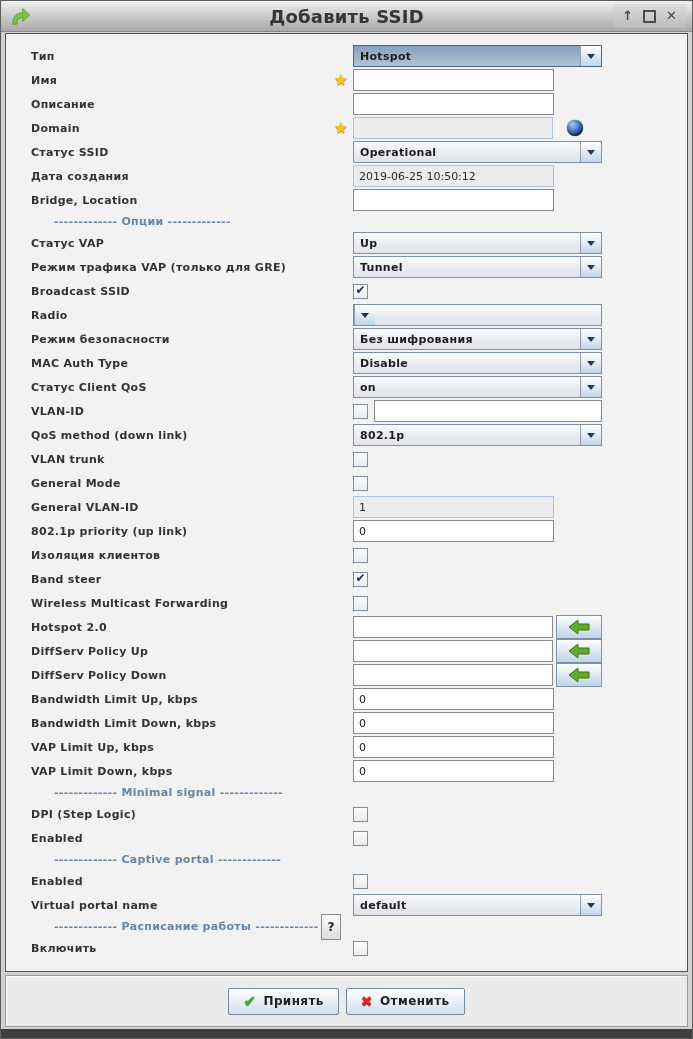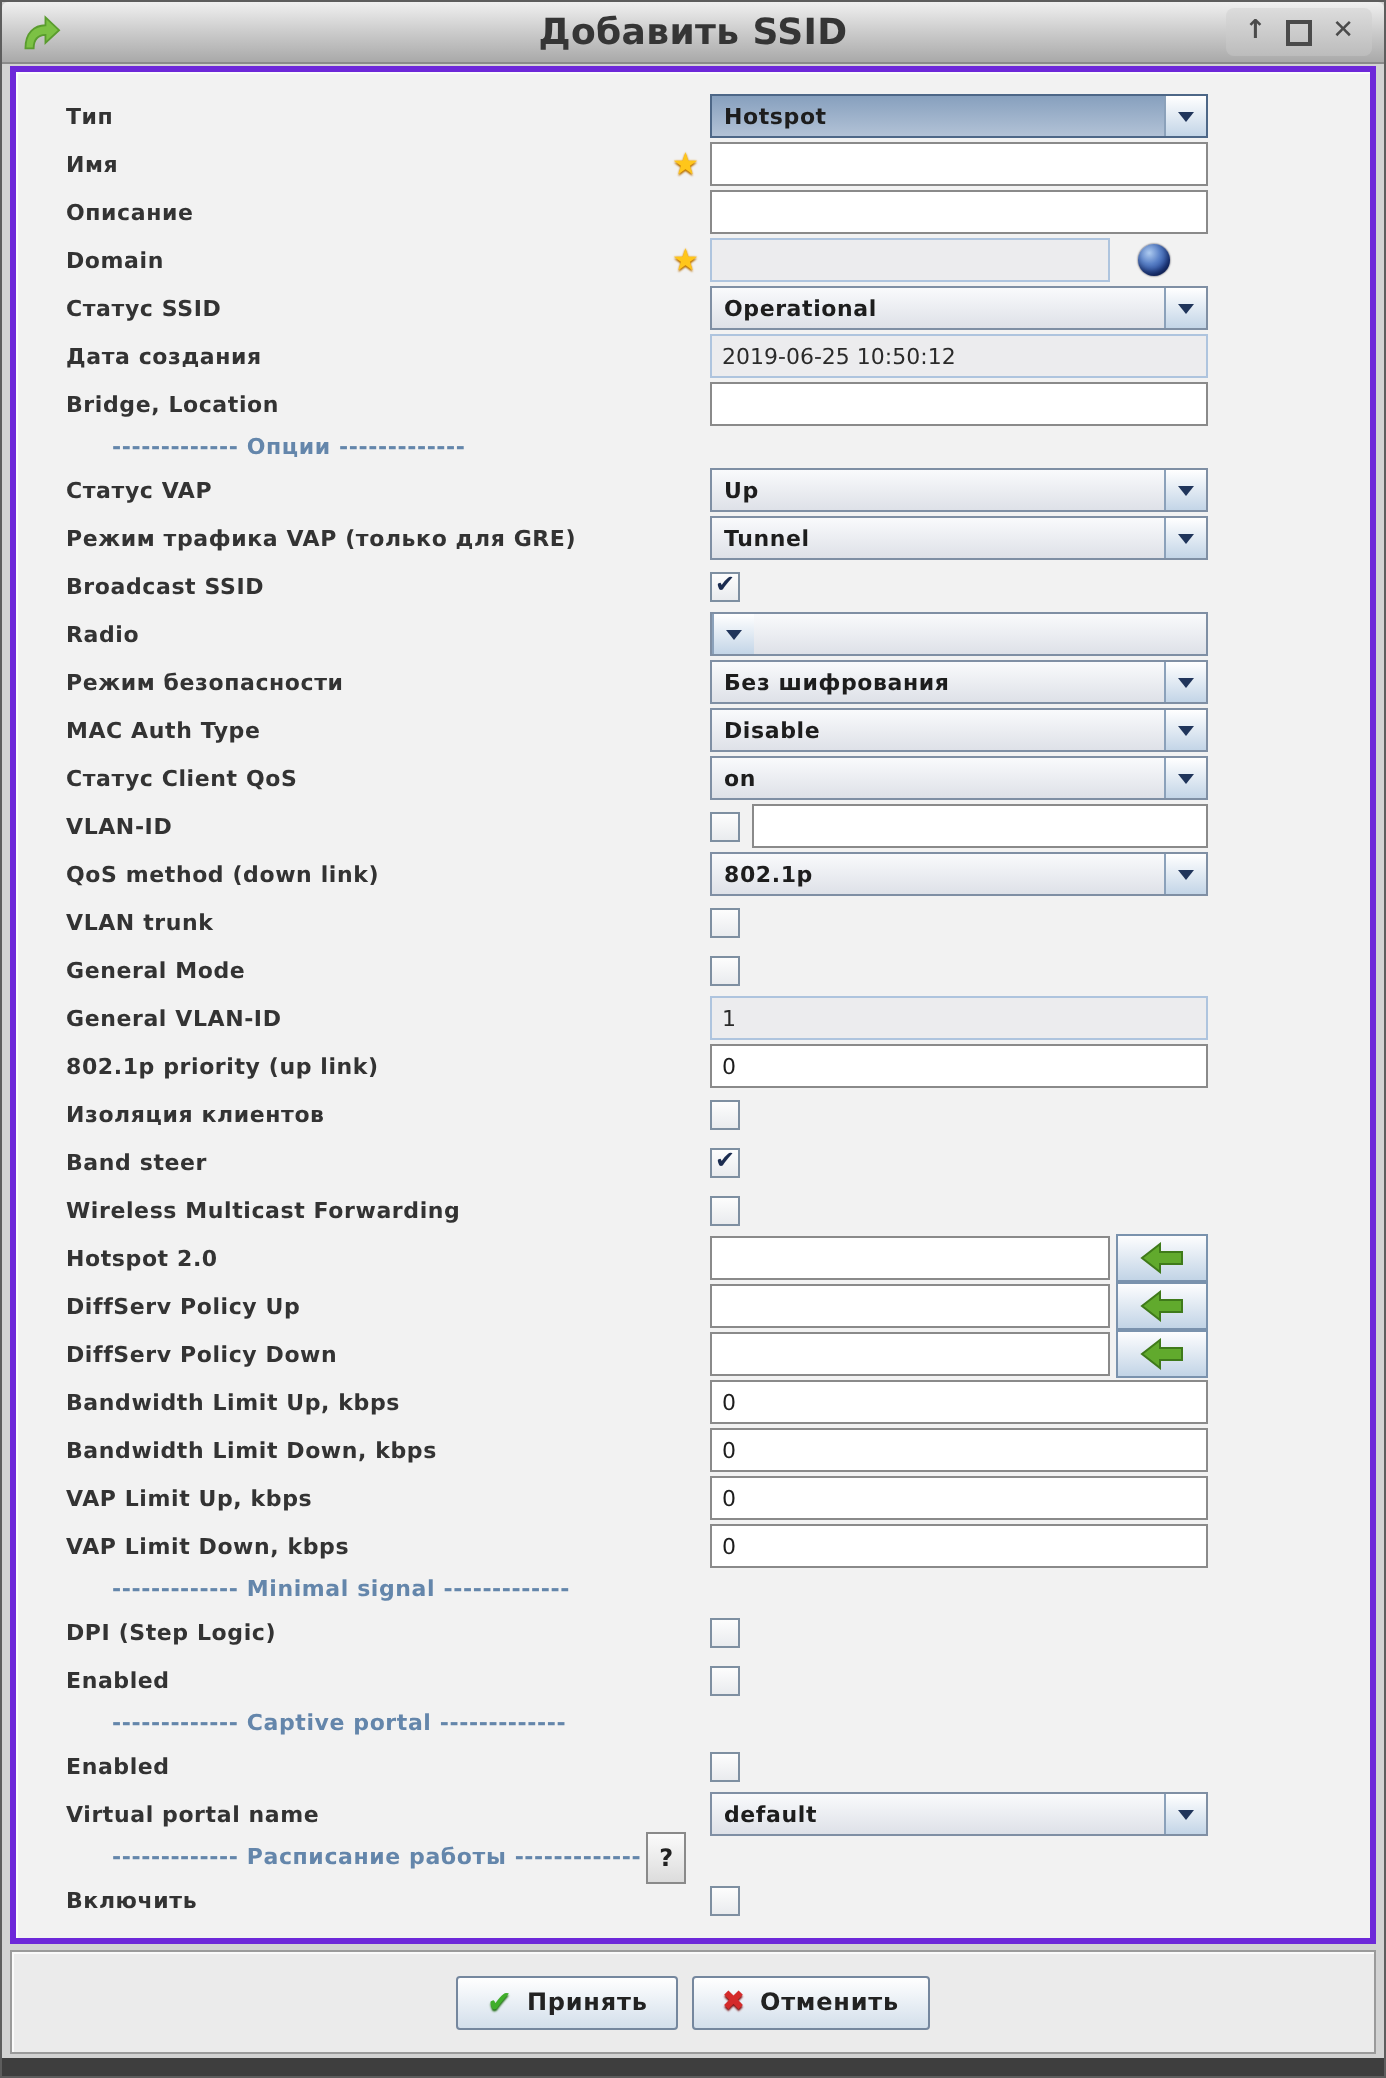--- a/index.html
+++ b/index.html
@@ -5,34 +5,34 @@
   html,body{margin:0;padding:0;background:#b9b9b9;font-family:"DejaVu Sans","Liberation Sans",sans-serif;}
   .window{width:693px;height:1039px;background:#d2d2d2;box-sizing:border-box;border:1px solid #5d5d5d;display:flex;flex-direction:column;position:relative;}
   
   .titlebar{height:30px;flex:0 0 30px;background:linear-gradient(#f0f0f0,#cfcfcf 45%,#a9a9a9);border-bottom:1px solid #8a8a8a;display:flex;align-items:center;position:relative;border-radius:3px 3px 0 0;}
   .win-icon{width:26px;height:24px;margin-left:6px;display:flex;align-items:center;justify-content:center;}
   .title-text{position:absolute;left:0;right:0;text-align:center;font-size:18px;font-weight:bold;color:#353535;letter-spacing:.2px;}
   .win-controls{margin-left:auto;margin-right:6px;display:flex;align-items:center;gap:10px;background:linear-gradient(#dcdcdc,#bcbcbc);border-radius:4px;padding:2px 9px;height:20px;z-index:2;}
   .wc{color:#4b4b4b;font-weight:bold;font-size:13px;line-height:16px;cursor:default;}
   .wc-box{width:9px;height:9px;border:2px solid #4b4b4b;display:inline-block;}
   
-  .content{flex:1 1 auto;margin:1px 4px 3px 4px;background:#f2f2f2;border:3px solid #6d28d9;box-shadow:inset 1px 1px 0 #fbfbfb;padding-top:10px;overflow:hidden;box-sizing:border-box;}
+  .content{flex:1 1 auto;margin:1px 4px 3px 4px;background:#f2f2f2;border:1px solid #6d28d9;box-shadow:inset 1px 1px 0 #fbfbfb;padding-top:10px;overflow:hidden;box-sizing:border-box;}
   .row{height:24px;display:flex;align-items:center;}
   .row.section-row{height:19px;}
   .flabel{width:347px;flex:0 0 347px;box-sizing:border-box;padding-left:25px;font-size:11px;font-weight:bold;color:#333;letter-spacing:.3px;white-space:nowrap;}
   .ctrl{display:flex;align-items:center;position:relative;}
   .section-label{padding-left:48px;font-size:11px;font-weight:bold;color:#6486ab;letter-spacing:.3px;white-space:nowrap;}
   
   .combo{width:249px;height:22px;box-sizing:border-box;border:1px solid #7f8fa4;background:linear-gradient(#f9fafc,#dee1e8);display:flex;cursor:default;}
   .combo.focused{background:linear-gradient(#87a0be,#b2c2d6);border-color:#4d6787;gap:48px;}
   .combo-value{flex:1;display:flex;align-items:center;padding:0 6px;font-size:11px;font-weight:bold;color:#1d1d1d;letter-spacing:.3px;overflow:hidden;white-space:nowrap;}
   .combo-arrow{width:20px;flex:0 0 20px;border-left:1px solid #8ba1ba;background:linear-gradient(#ffffff,#c3d5e7);display:flex;align-items:center;justify-content:center;}
   .tri{width:0;height:0;border:4px solid transparent;border-top:5px solid #20355b;margin-top:5px;}
   
-  input.tx{width:249px;height:22px;box-sizing:border-box;border:1px solid #8a8a8a;background:#fff;font-family:inherit;font-size:11px;padding:0 5px;color:#1d1d1d;outline:none;}
+  input.tx{width:201px;height:22px;box-sizing:border-box;border:1px solid #8a8a8a;background:#fff;font-family:inherit;font-size:11px;padding:0 5px;color:#1d1d1d;outline:none;}
   input.tx.ro{background:#ececee;border:1px solid #aec4de;color:#2a2a2a;}
   input.tx.short{width:200px;}
   input.tx.vlan{width:228px;margin-left:6px;}
   input.tx.withbtn{width:200px;margin-right:3px;}
   
   .cb{width:15px;height:15px;box-sizing:border-box;border:1px solid #7e8fa1;background:linear-gradient(#fdfdfd,#e9ebee);display:flex;align-items:center;justify-content:center;cursor:default;}
   .cb .mark{font-size:12px;font-weight:bold;color:#1b2c50;line-height:10px;margin-top:-2px;}
   
   .garrow{width:46px;height:24px;box-sizing:border-box;border:1px solid #7a92ad;background:linear-gradient(#fdfdfe,#c2d4e6);display:flex;align-items:center;justify-content:center;padding:0;cursor:default;}
   .helpbtn{width:20px;height:26px;box-sizing:border-box;margin-left:2px;border:1px solid #8a8a8a;background:linear-gradient(#fbfbfb,#dcdcdc);font-family:inherit;font-size:12px;font-weight:bold;color:#222;cursor:default;}

